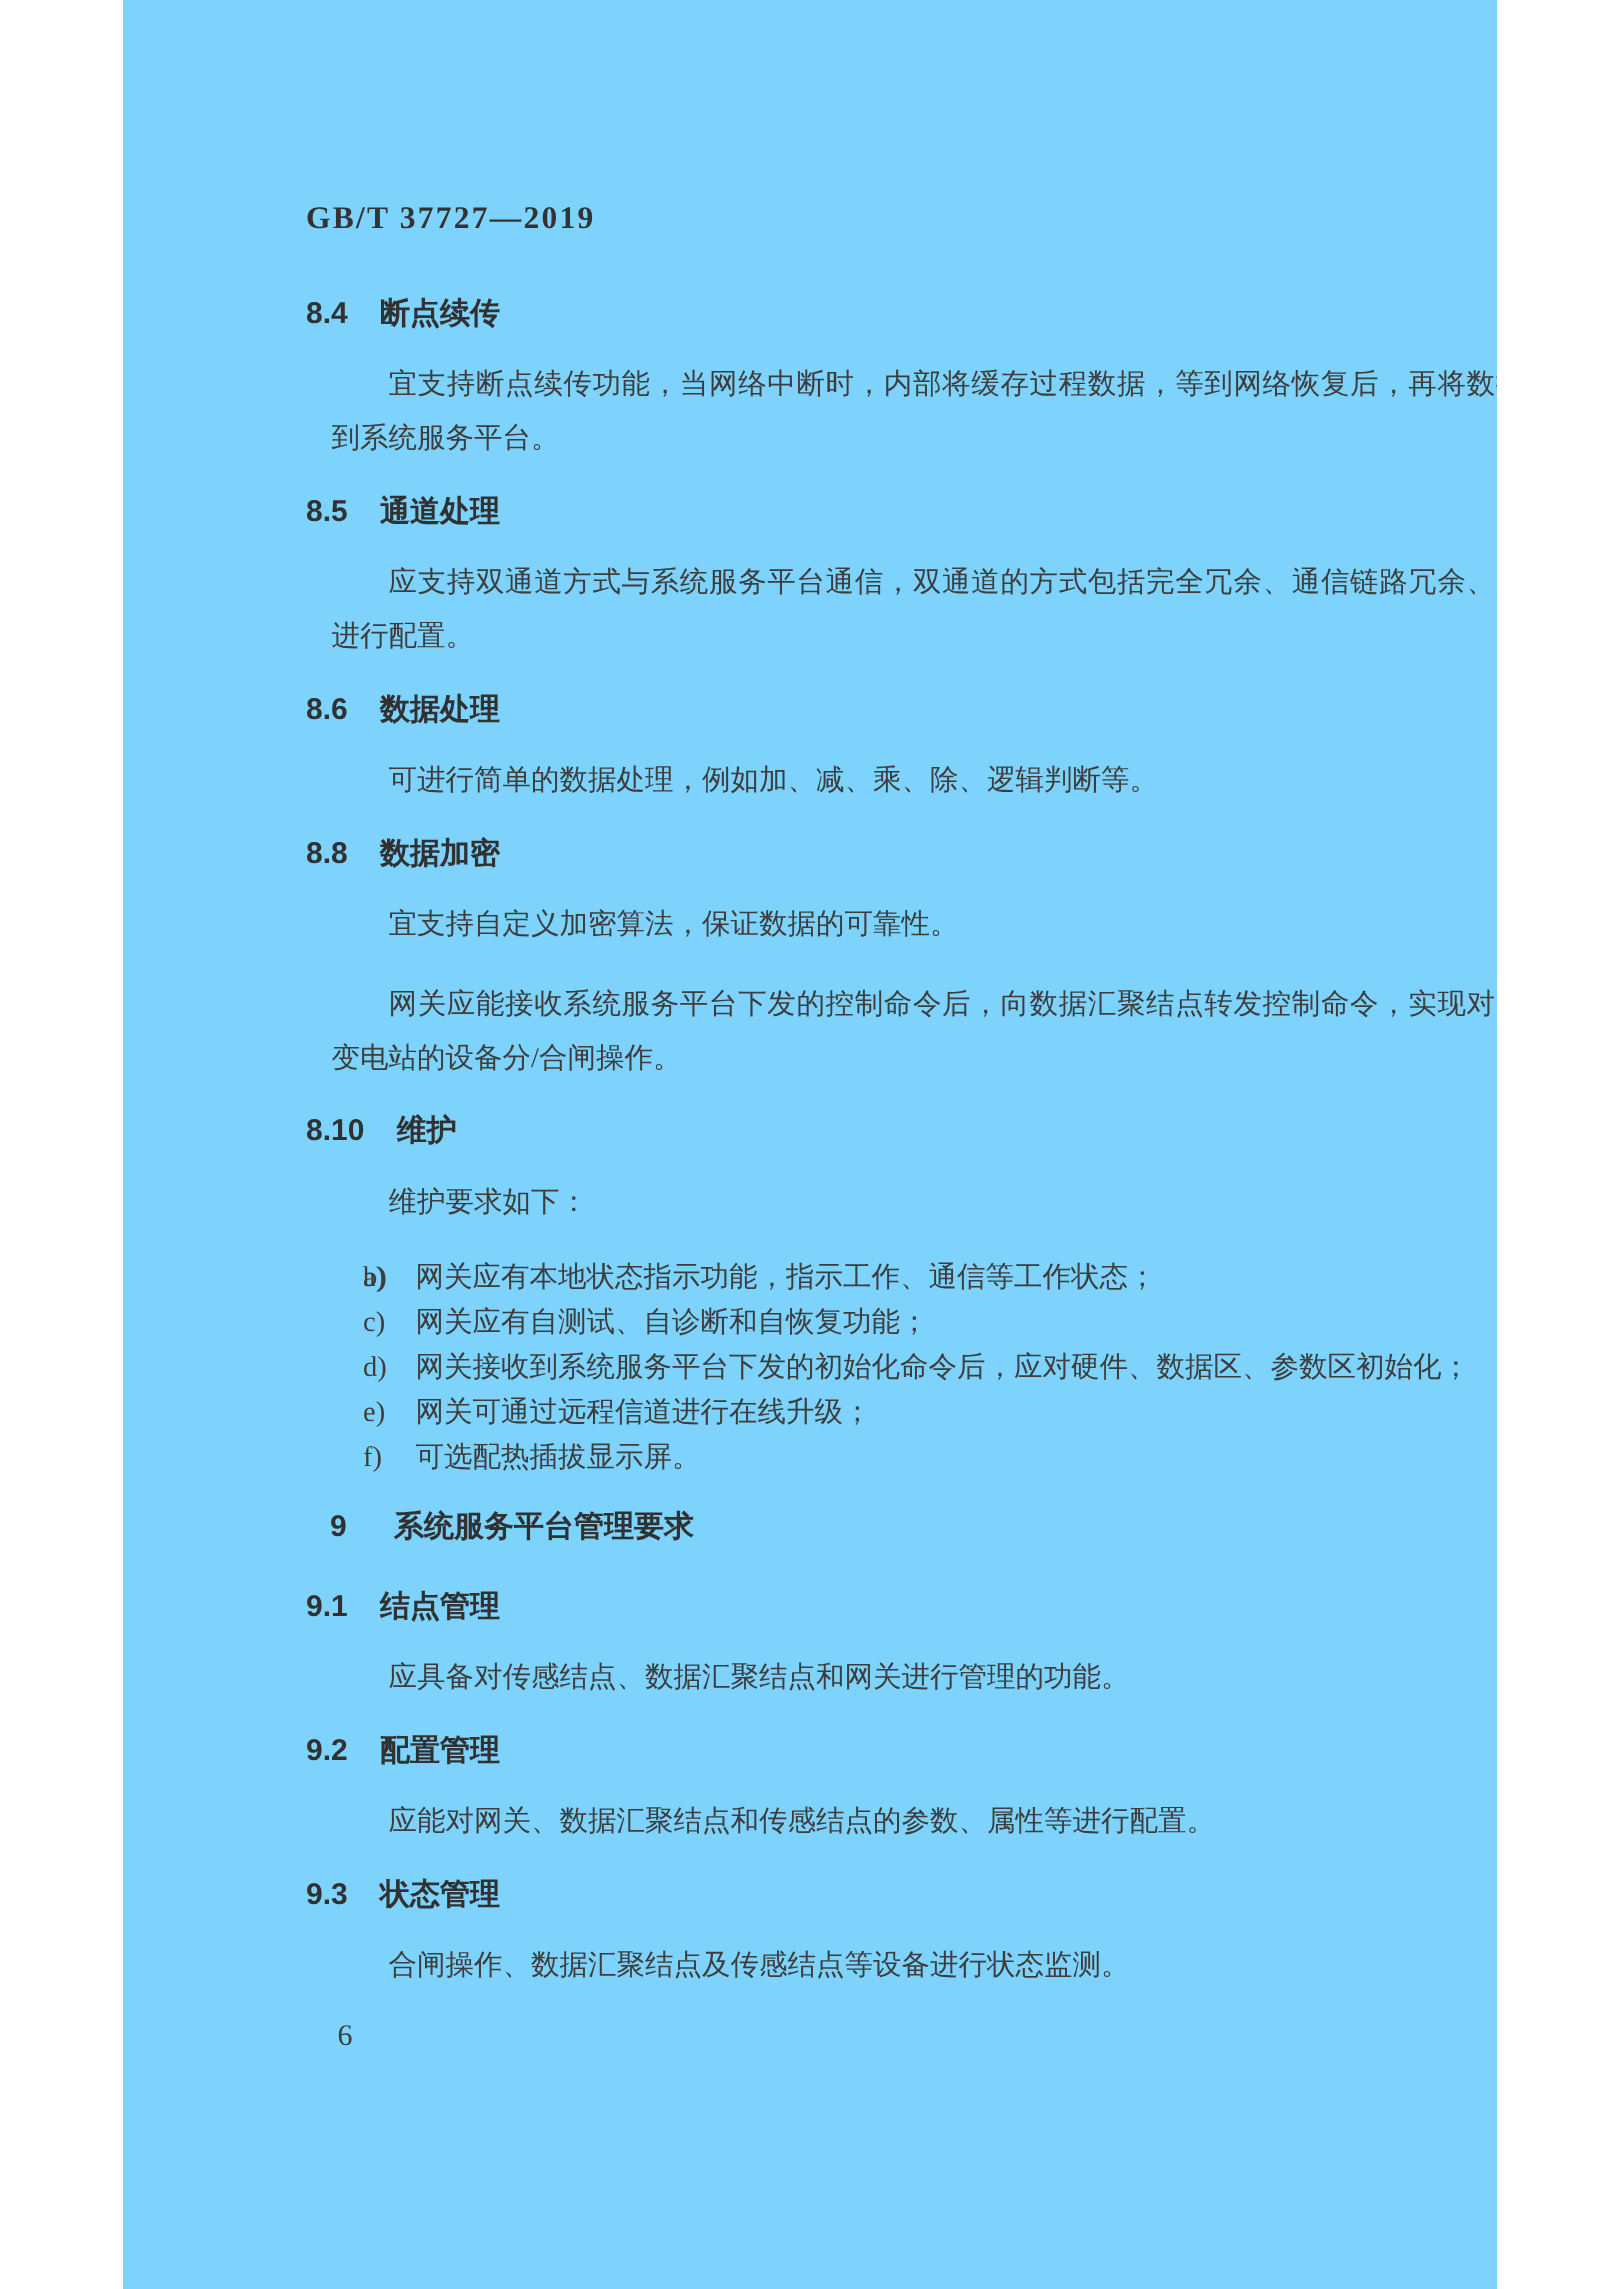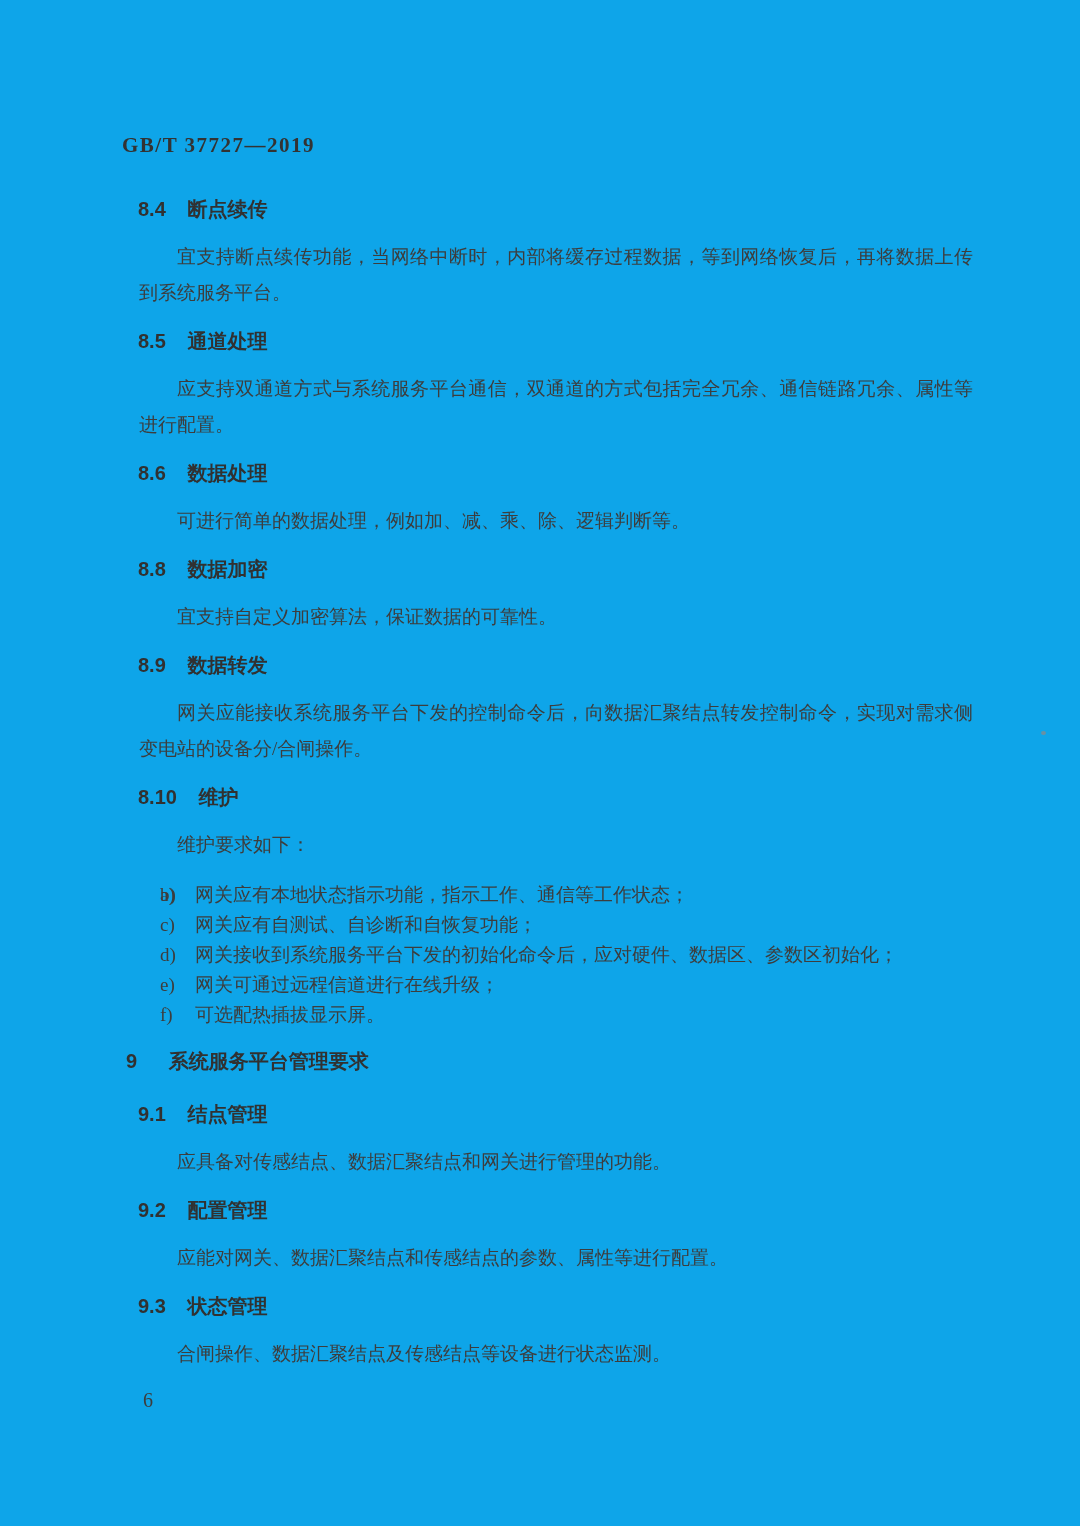--- a/index.html
+++ b/index.html
@@ -1,22 +1,22 @@
 <!DOCTYPE html>
 <html lang="zh"><head>
 <meta charset="utf-8">
 <style>
   * { margin: 0; padding: 0; box-sizing: border-box; }
   html, body { background: #ffffff; }
   .page {
     position: relative;
-    width: 1080px;
+    width: 916px;
     height: 1526px;
     margin: 0 auto;
-    background: #0ea5e9;
+    background: #7dd3fc;
     overflow: hidden;
     font-family: "Liberation Serif", "DejaVu Serif", serif;
     color: #3d3d3d;
   }
   .content {
     position: absolute;
     left: 122px;
     top: 133px;
     width: 868px;
   }
@@ -28,29 +28,29 @@
     color: #333333;
     margin-bottom: 38px;
   }
   .sec { margin-bottom: 8px; }
   h3.section-heading {
     font-family: "Liberation Sans", "DejaVu Sans", sans-serif;
     font-weight: bold;
     font-size: 20px;
     line-height: 26px;
     color: #313131;
-    margin: 0 0 16px 16px;
+    margin: 0 0 16px 0;
   }
   h2.chapter-heading {
     font-family: "Liberation Sans", "DejaVu Sans", sans-serif;
     font-weight: bold;
     font-size: 20px;
     line-height: 26px;
     color: #313131;
-    margin: 18px 0 27px 4px;
+    margin: 18px 0 27px 16px;
   }
   h3 .num, h2 .num { display: inline-block; margin-right: 16px; font-family: "Liberation Sans", "DejaVu Sans", sans-serif; }
   h2 .num { margin-right: 26px; }
   p.para {
     font-size: 19px;
     line-height: 36px;
     text-indent: 2em;
     text-align: justify;
     color: #3d3d3d;
     margin: 17px;
@@ -120,24 +120,20 @@
 
     <section class="sec">
       <h3 class="section-heading">
         <span class="num">8.8</span>
         <span class="ttl">数据加密</span>
       </h3>
       <p class="para">宜支持自定义加密算法，保证数据的可靠性。</p>
     </section>
 
     <section class="sec">
-      <h3 class="section-heading">
-        <span class="num">8.9</span>
-        <span class="ttl">数据转发</span>
-      </h3>
       <p class="para">网关应能接收系统服务平台下发的控制命令后，向数据汇聚结点转发控制命令，实现对需求侧变电站的设备分/合闸操作。</p>
     </section>
 
     <section class="sec">
       <h3 class="section-heading">
         <span class="num">8.10</span>
         <span class="ttl">维护</span>
       </h3>
       <p class="para">维护要求如下：</p>
       <ol class="clause-list">

